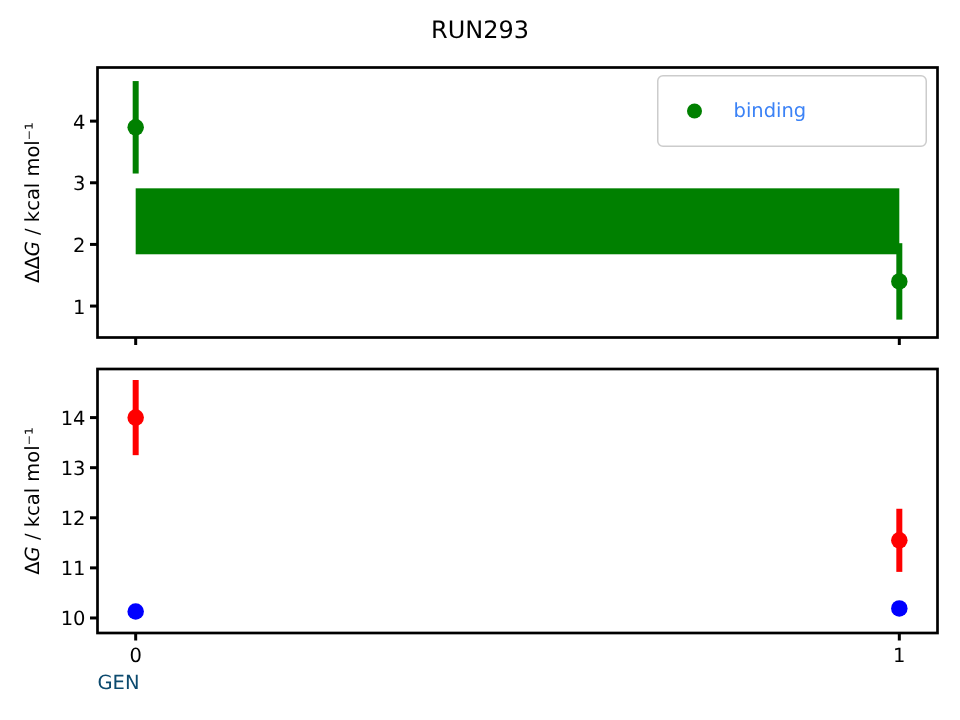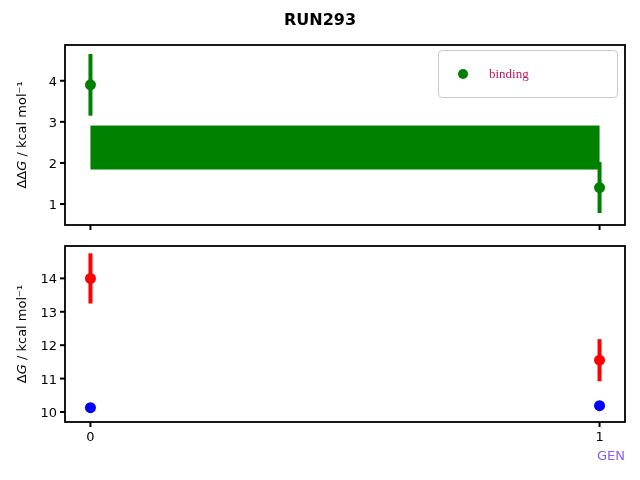--- a/index.html
+++ b/index.html
@@ -1,30 +1,30 @@
 <!DOCTYPE html>
 <html><head>
 <meta charset="utf-8">
 <style>
   html,body { margin:0; padding:0; background:#ffffff; }
   body { width:640px; height:480px; font-family:"DejaVu Sans", sans-serif; }
   .figure { position:relative; width:640px; height:480px; background:#ffffff; overflow:hidden; }
   .fig-title {
     position:absolute; top:10px; left:0; width:640px; text-align:center;
-    font-size:16px; font-weight:bold; color:#000; z-index:0;
+    font-size:16px; font-weight:normal; color:#000; z-index:0;
   }
   .x-label {
-    position:absolute; top:448px; left:65px; width:560px; text-align:right;
-    font-size:13px; color:#8b5cf6; z-index:0;
+    position:absolute; top:448px; left:65px; width:560px; text-align:left;
+    font-size:13px; color:#0c4a6e; z-index:0;
   }
   svg.plot { position:absolute; top:0; left:0; z-index:1; }
   .legend {
     position:absolute; z-index:2; background:#ffffff; border:1px solid #cccccc;
     border-radius:4px; box-sizing:border-box; display:flex; flex-direction:column;
-    justify-content:center; padding:3px 6px; font-size:13px; color:#be185d;font-family:Liberation Serif, serif;
+    justify-content:center; padding:3px 6px; font-size:13px; color:#3b82f6;
   }
   #legend-0 { left:438px; top:50px;  width:180px; height:48px; }
   #legend-1 { left:507px; top:251px; width:111px; height:46px; }
   .legend-row { display:flex; align-items:center; height:20px; }
   .lg-marker { flex:0 0 36px; width:36px; display:flex; justify-content:center; align-items:center; margin-right:8px; }
   .lg-dot { width:10px; height:10px; border-radius:50%; }
   .lg-dotted { width:32px; height:0; border-top:3px dotted currentColor; }
   .lg-label { white-space:nowrap; }
 </style>
 </head>

